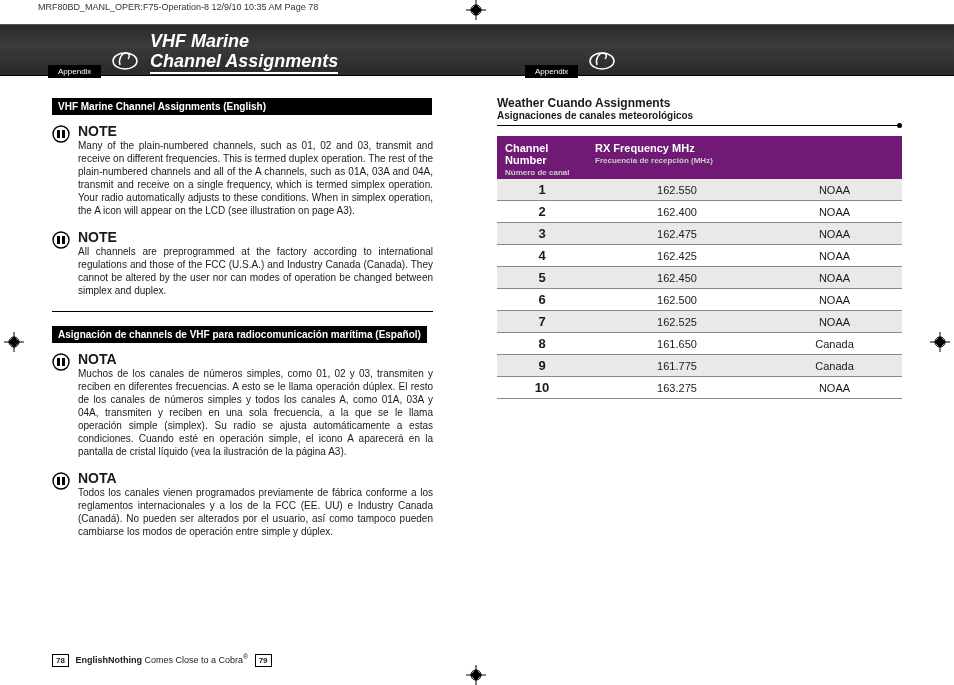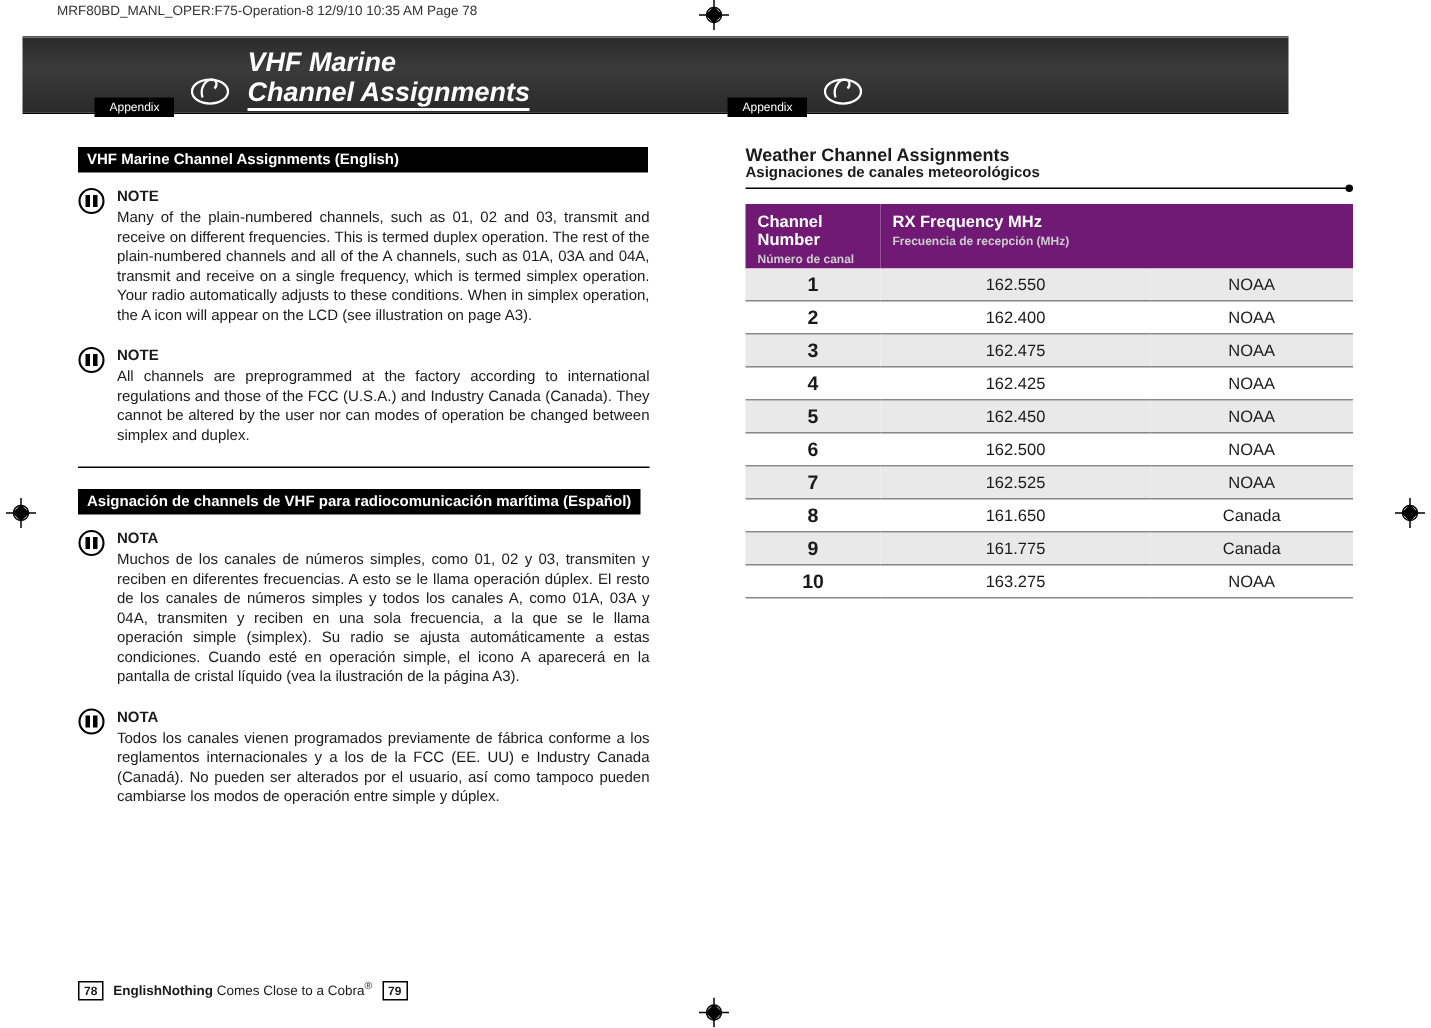--- a/index.html
+++ b/index.html
@@ -6,21 +6,21 @@
   html, body { width: 954px; height: 685px; font-family: Arial, Helvetica, sans-serif; background: #fff; color: #1a1a1a; }
   .page { width: 954px; height: 685px; position: relative; }
   .print-header { position: absolute; top: 2px; left: 38px; font-size: 9px; color: #333; display:flex; align-items:center; gap:6px;justify-content:flex-end;}
   .reg-mark { width:20px; height:20px; }
   .reg-mark svg { width:20px; height:20px; }
   .reg-top { position:absolute; top:0; left: 466px; }
   .reg-bottom { position:absolute; bottom:0; left:466px; }
   .reg-left { position:absolute; top:332px; left:4px; }
   .reg-right { position:absolute; top:332px; right:4px; }
 
-  .banner { position:absolute; top:24px; left:15px; width:844px; height:52px;
+  .banner { position:absolute; top:24px; left:0; width:954px; height:52px;
     background: linear-gradient(#2a2a2a,#3b3b3b 40%,#2a2a2a);
     border-top:1px solid #555; border-bottom:1px solid #000;
     display:flex; }
   .banner .half { width:50%; position:relative; padding-left:100px; }
   .banner .title { color:#fff; font-weight:bold; font-family: Arial, sans-serif; font-style:italic; font-size:18px; line-height:20px; position:absolute; left:150px; top:6px; }
   .banner .title .line1 { display:block; }
   .banner .title .line2 { display:block; border-bottom:2px solid #fff; padding-bottom:1px; width:fit-content; white-space:nowrap;}
   .banner .logo { position:absolute; left:112px; top:20px; width:26px; height:26px; }
   .banner .logo svg{ width:26px; height:26px; }
   .banner .appendix-tab { position:absolute; left:48px; bottom:-3px; background:#000; color:#fff; font-size:8px; padding:2px 10px; }
@@ -29,21 +29,21 @@
   .col { width:50%; padding: 8px 44px 0 52px; position:relative; }
   .col.right { padding: 8px 52px 0 20px; }
 
   .section-bar { background:#000; color:#fff; font-size:10px; font-weight:bold; padding:3px 6px; margin-bottom:10px; display:inline-block; min-width:380px;}
   .section-bar.short { min-width:auto; }
 
   .note-block { display:flex; gap:8px; margin-bottom:14px; }
   .note-icon { flex:0 0 18px; height:18px; }
   .note-icon svg { width:18px; height:18px; }
   .note-text { font-size:10px; line-height:13px; text-align:justify; }
-  .note-text .label { font-weight:bold; display:block; margin-bottom:1px; font-size:10px;}
+  .note-text .label { font-weight:bold; display:block; margin-bottom:1px; font-size:14px;}
   .divider { border:none; border-top:1px solid #000; margin: 10px 0 12px 0; }
 
   .wx-title-line { font-size:12px; font-weight:bold; margin-bottom:0; }
   .wx-subtitle { font-size:10px; font-weight:bold; margin-bottom:2px;}
   .wx-rule-wrap { border-bottom:1px solid #000; padding-bottom:2px; margin-bottom:10px; position:relative;}
   .wx-dot { position:absolute; right:0; bottom:-3px; width:5px; height:5px; background:#000; border-radius:50%; }
 
   table.wx { width:100%; border-collapse:collapse; font-size:11px; }
   table.wx thead th { background:#701a75; color:#fff; text-align:left; font-weight:bold; padding:6px 8px 2px 8px; vertical-align:top;}
   table.wx thead th .sub { display:block; font-weight:bold; font-size:8px; color:#ccc; margin-top:2px;}
@@ -187,21 +187,21 @@
       </div>
       <div class="note-text">
         <span class="label">NOTA</span>
         <span>Todos los canales vienen programados previamente de fábrica conforme a los reglamentos internacionales y a los de la FCC (EE. UU) e Industry Canada (Canadá). No pueden ser alterados por el usuario, así como tampoco pueden cambiarse los modos de operación entre simple y dúplex.</span>
       </div>
     </div>
   </div>
 
   <div class="col right">
     <div class="wx-rule-wrap">
-      <div class="wx-title-line">Weather Channel Assignments</div>
+      <div class="wx-title-line">Weather Cuando Assignments</div>
       <div class="wx-subtitle">Asignaciones de canales meteorológicos</div>
       <div class="wx-dot"></div>
     </div>
 
     <table class="wx">
       <thead>
         <tr>
           <th>
             <span>Channel Number</span>
             <span class="sub">Número de canal</span>

